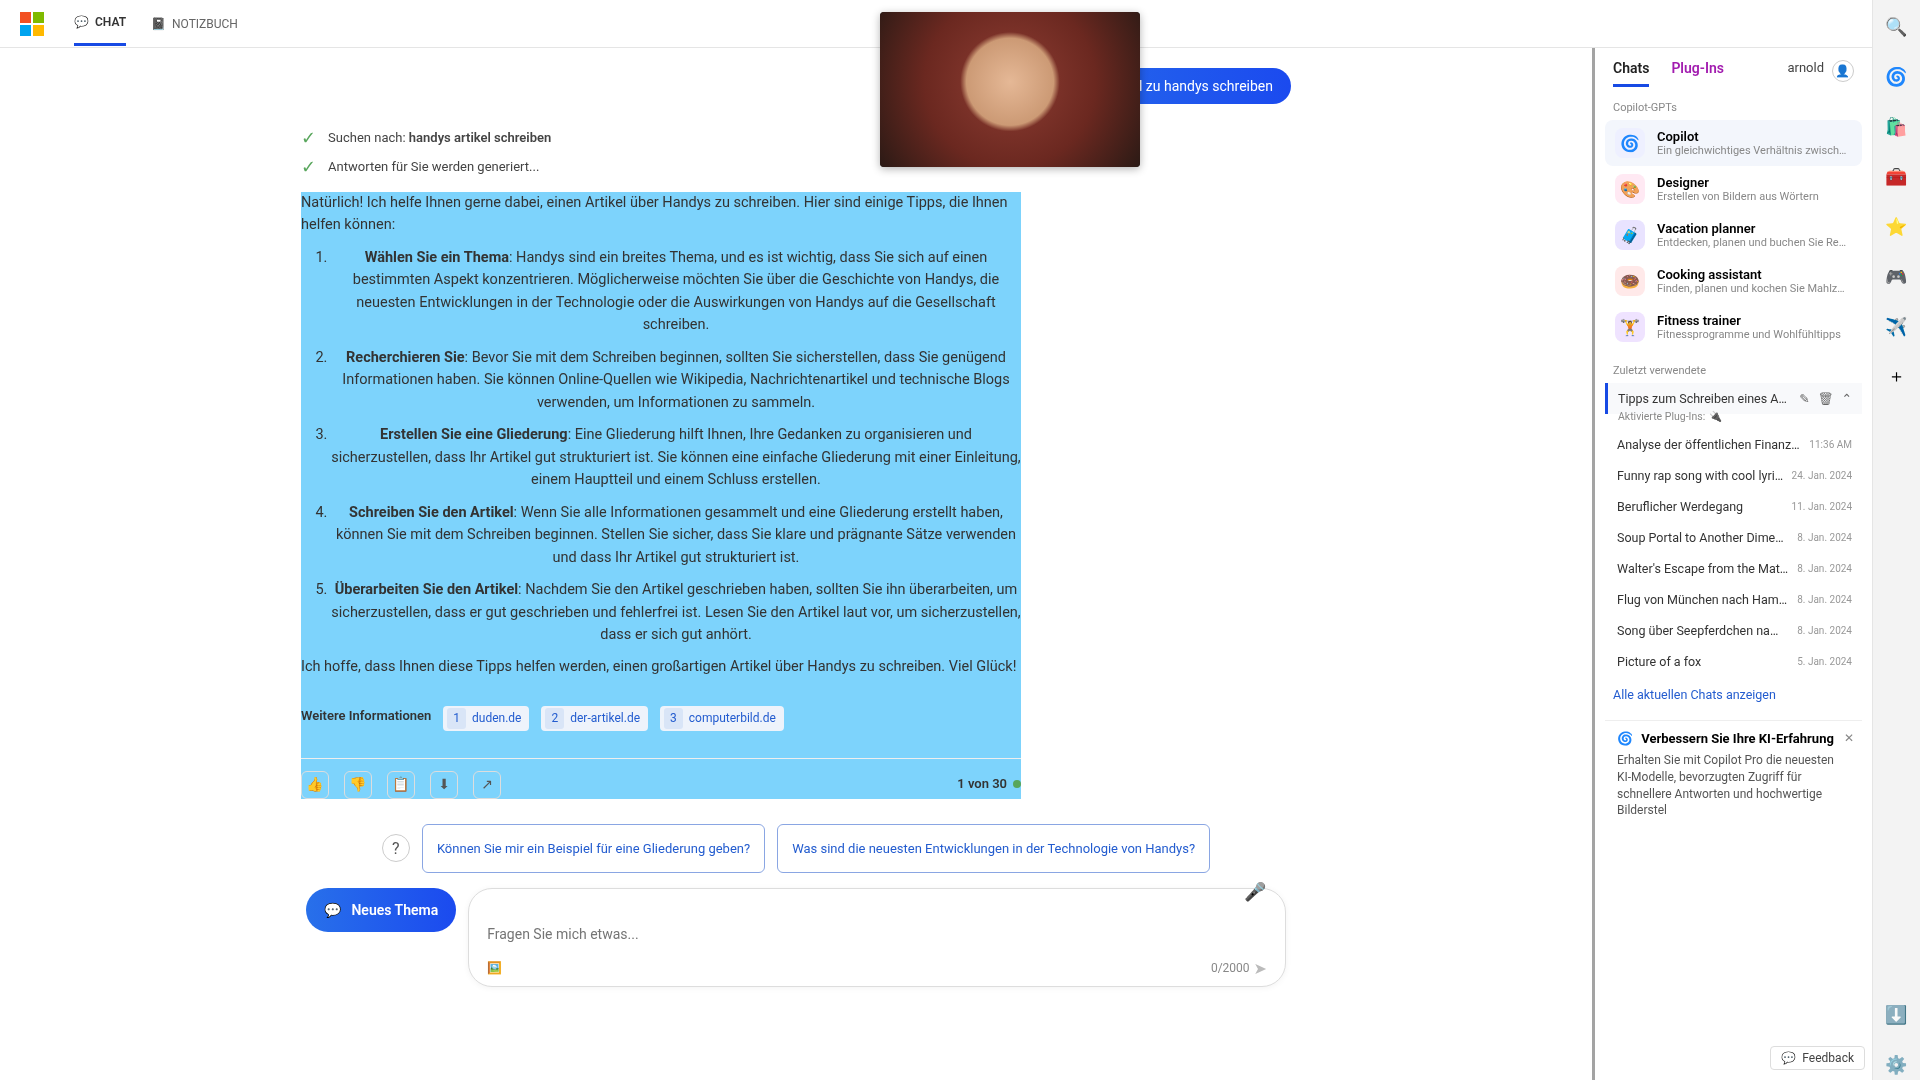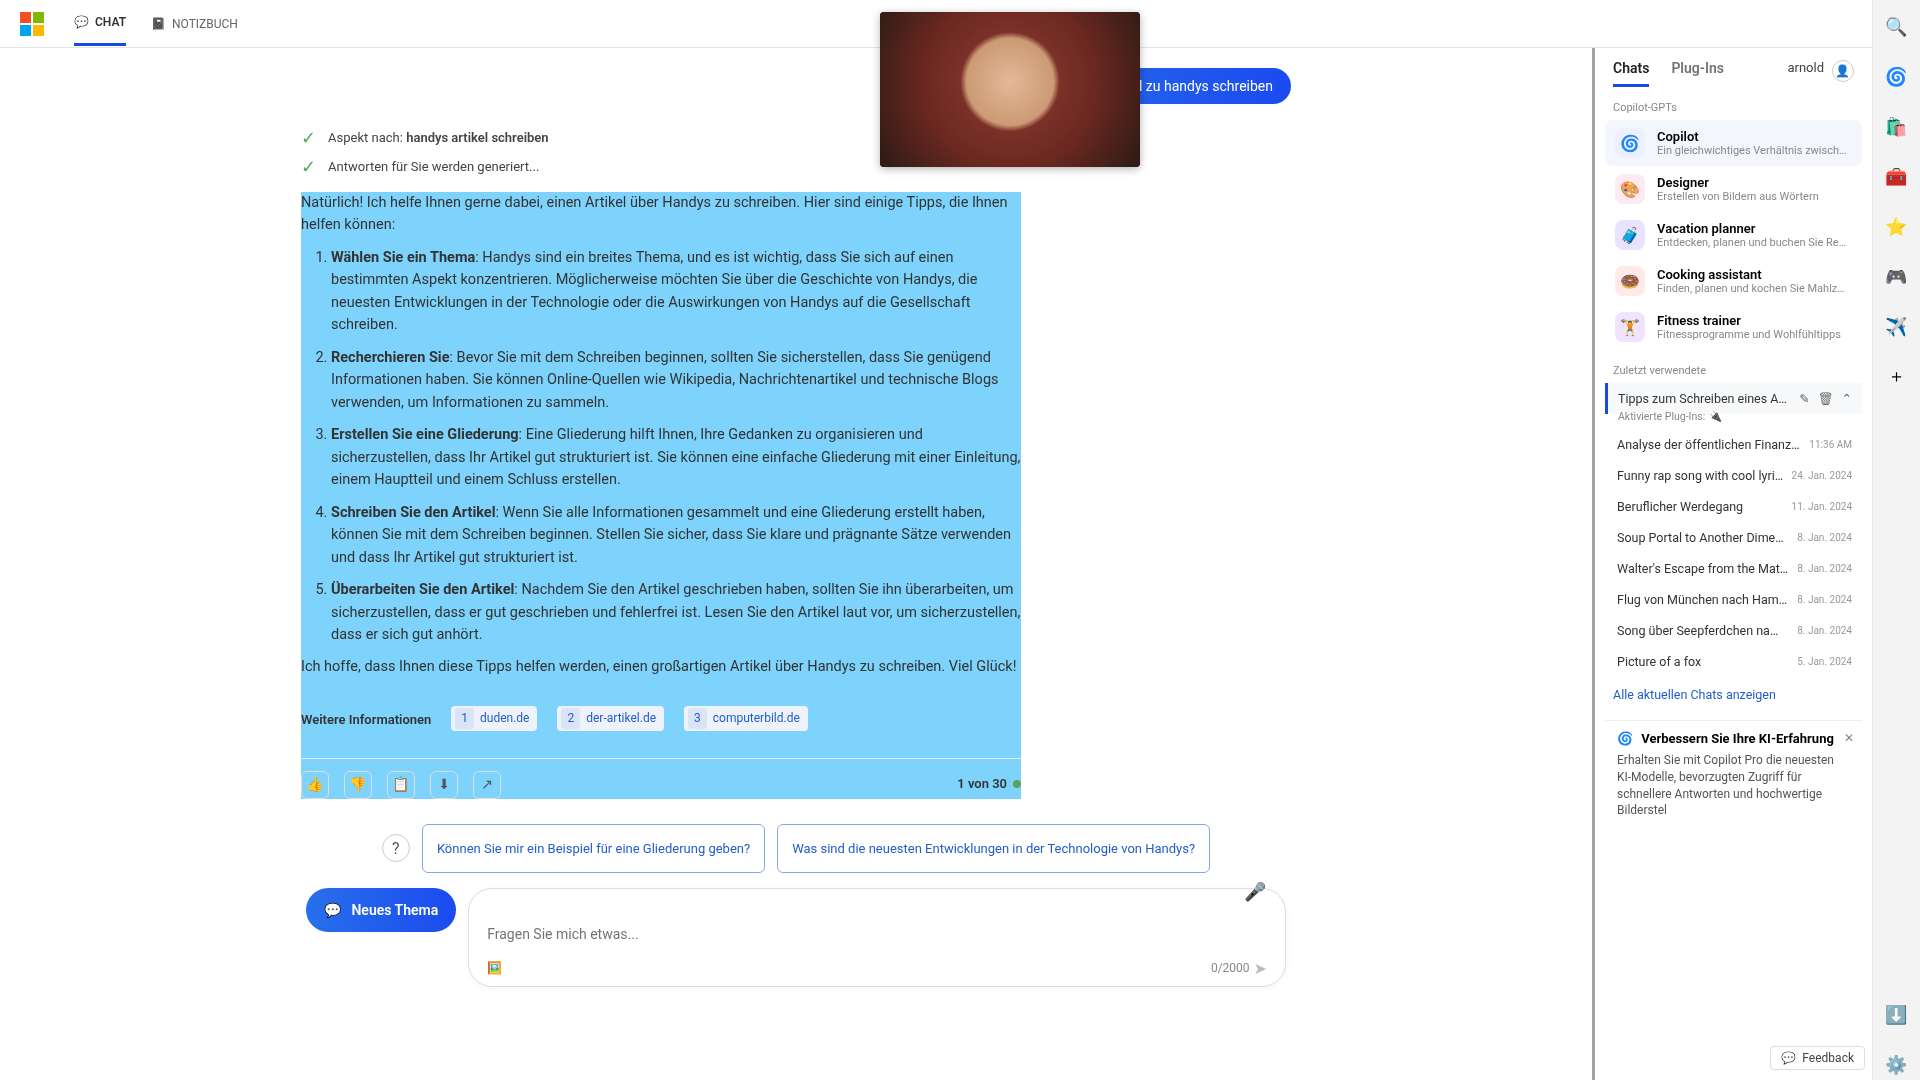--- a/index.html
+++ b/index.html
@@ -25,24 +25,24 @@
 
 
 .user-msg { background: linear-gradient(90deg,#2870ea,#1b4aef); color: #fff; padding: 10px 18px; border-radius: 20px; font-size: 14px; display: inline-block; float: right; margin-bottom: 15px; }
 .clear { clear: both; }
 .status-row { display: flex; align-items: center; gap: 12px; margin: 8px 0; font-size: 13px; color: #444; }
 .check { color: #58a65c; font-size: 18px; }
 .status-row b { font-weight: 600; }
 
 .response { font-size: 14.5px; line-height: 1.55; color: #333; max-width: 720px; margin-top: 15px; background: #7dd3fc; }
 .response p { margin: 8px 0; }
-.response ol { padding-left: 30px; }
+.response ol { padding-left: 30px; text-align: center; }
 .response li { margin: 10px 0; }
 
-.more-info { display: flex; align-items: flex-end; gap: 20px; font-size: 13px; margin: 27px 0; }
+.more-info { display: flex; align-items: flex-start; gap: 12px; font-size: 13px; margin: 27px 0; }
 .more-info .lbl { font-weight: 600; }
 .src-chip { background: #eef3fb; color: #235ccf; padding: 2px 8px 2px 4px; border-radius: 4px; display: inline-flex; align-items: center; gap: 6px; font-size: 12px; }
 .src-chip .num { background: #d9e5f7; padding: 1px 6px; border-radius: 3px; }
 
 .action-row { display: flex; align-items: center; gap: 15px; margin: 15px 0 25px 0; border-top: 1px solid #eee; padding-top: 12px; max-width:720px }
 .action-btn { width: 28px; height: 28px; display:flex; align-items:center; justify-content:center; border: 1px solid #ddd; border-radius: 6px; cursor:pointer; color:#555; font-size:14px; }
 .counter { margin-left: auto; font-size: 13px; font-weight: 600; display:flex; align-items:center; gap:6px; }
 .dot-green { width:8px;height:8px;background:#58a65c;border-radius:50%; }
 
 
@@ -53,21 +53,21 @@
 
 .input-row { display:flex; gap:12px; align-items:flex-start; margin: 0 auto 20px auto; max-width: 980px; }
 .new-topic { background: linear-gradient(90deg,#2870ea,#1b4aef); color:#fff; padding: 14px 18px; border-radius: 26px; display:flex; align-items:center; gap:10px; font-size:14px; font-weight:600; cursor:pointer; }
 .input-box { flex:1; border:1px solid #ddd; border-radius: 24px; padding: 14px 18px 8px 18px; background:#fff; box-shadow: 0 1px 6px rgba(0,0,0,0.05); }
 .input-box input { width:100%; border:none; outline:none; font-size:14px; }
 .input-bottom { display:flex; align-items:center; justify-content:space-between; margin-top: 16px; font-size:12px; color:#888; }
 .mic { color:#555; font-size:18px; position:relative; top:-22px; float:right; }
 
 
 .sb-tabs { display:flex; gap:22px; padding: 12px 18px 0 18px; }
-.sb-tab { font-size:14px; padding-bottom:8px; font-weight:600; color:#737373; cursor:pointer; }
+.sb-tab { font-size:14px; padding-bottom:8px; font-weight:600; color:#a21caf; cursor:pointer; }
 .sb-tab.active { color:#222; border-bottom:3px solid #174ae4; }
 .sb-user { margin-left:auto; display:flex; align-items:flex-start; gap:8px; font-size:13px; color:#444; }
 .sb-user .av { width:22px;height:22px;border:1px solid #ccc;border-radius:50%;display:flex;align-items:center;justify-content:center;font-size:12px; }
 
 .sb-section-title { font-size:11px; color:#888; padding: 14px 18px 6px 18px; }
 .gpt-list { padding: 0 10px; }
 .gpt-item { display:flex; gap:12px; padding:8px 10px; border-radius:8px; cursor:pointer; align-items:center; }
 .gpt-item.first { background:#f3f6fc; }
 .gpt-ico { width:30px;height:30px;border-radius:8px;display:flex;align-items:center;justify-content:center;font-size:16px; }
 .gpt-txt { flex:1; }
@@ -138,21 +138,21 @@
 </div>
 
 <div class="main">
   <div class="chat-area">
     <div class="chat-scroll">
       <div class="user-msg">ich willeinen artikel zu handys schreiben</div>
       <div class="clear"></div>
 
       <div class="status-row">
         <span class="check">✓</span>
-        <span><span>Aspekt nach: </span><b>handys artikel schreiben</b></span>
+        <span><span>Suchen nach: </span><b>handys artikel schreiben</b></span>
       </div>
       <div class="status-row">
         <span class="check">✓</span>
         <span>Antworten für Sie werden generiert...</span>
       </div>
 
       <div class="response">
         <p>Natürlich! Ich helfe Ihnen gerne dabei, einen Artikel über Handys zu schreiben. Hier sind einige Tipps, die Ihnen helfen können:</p>
         <ol>
           <li><b>Wählen Sie ein Thema</b><span>: Handys sind ein breites Thema, und es ist wichtig, dass Sie sich auf einen bestimmten Aspekt konzentrieren. Möglicherweise möchten Sie über die Geschichte von Handys, die neuesten Entwicklungen in der Technologie oder die Auswirkungen von Handys auf die Gesellschaft schreiben.</span></li>

